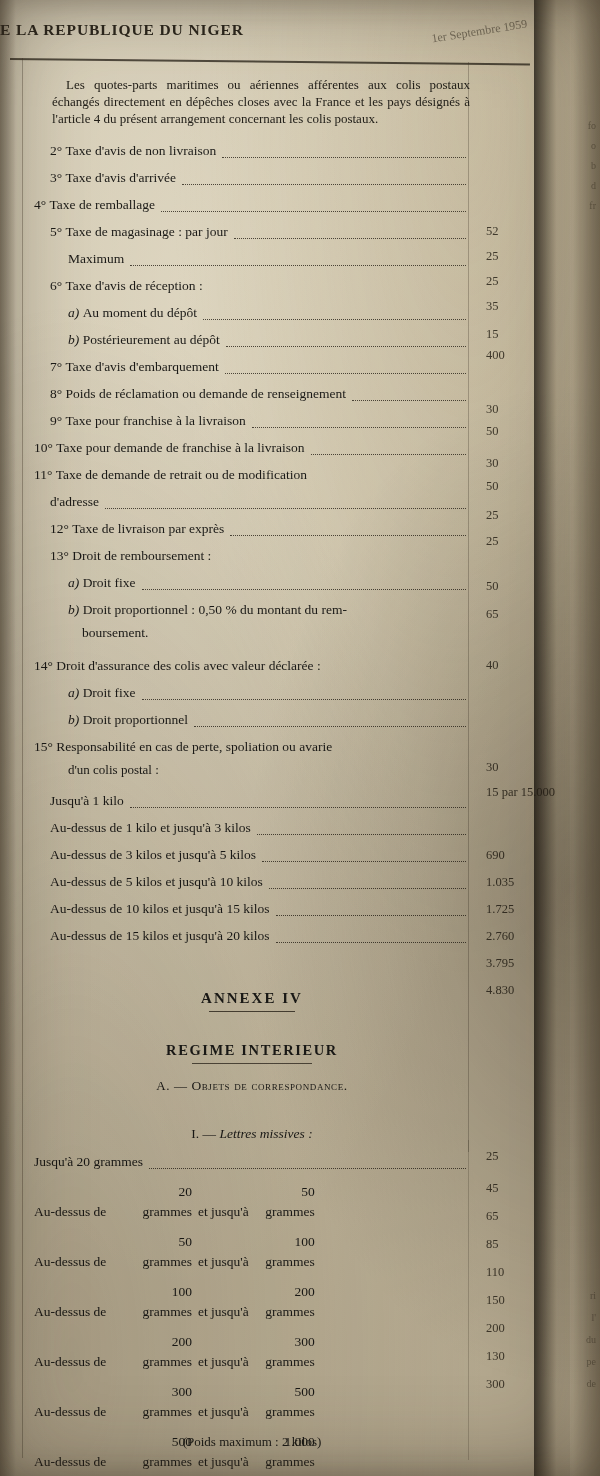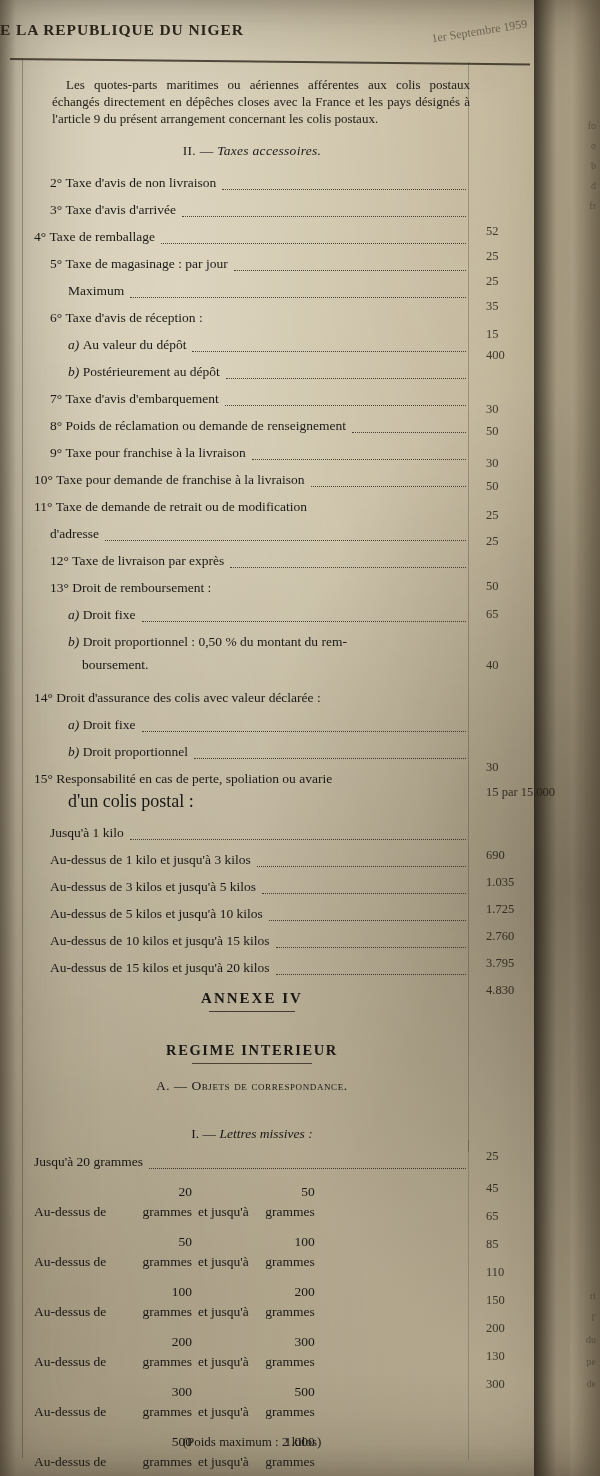--- a/index.html
+++ b/index.html
@@ -155,21 +155,21 @@
   .it { font-style: italic; }
 
   .wrapline {
     font-size: 13.5px;
     line-height: 19px;
     margin-left: 48px;
     margin-top: -4px;
     margin-bottom: 7px;
   }
   .wrapline2 {
-    font-size: 18px;
+    font-size: 13px;
     line-height: 19px;
     margin-left: 34px;
     margin-top: -4px;
     margin-bottom: 7px;
   }
 
   
   .amt {
     position: absolute;
     left: 486px;
@@ -299,26 +299,22 @@
   <div id="header-rule"></div>
   <div id="rule-left"></div>
   <div id="rule-right"></div>
   <div id="rule-right2"></div>
 
   <div id="running-head">E LA REPUBLIQUE DU NIGER</div>
   <div id="date-stamp">1er Septembre 1959</div>
 
   <div id="col">
 
-    <p class="para">Les quotes-parts maritimes ou aériennes afférentes aux colis postaux échangés directement en dépêches closes avec la France et les pays désignés à l'article 9 du présent arrangement concernant les colis postaux.</p>
-
-    <div class="section-head">
-      <span class="num">II. —</span>
-      <span>Taxes accessoires.</span>
-    </div>
+    <p class="para">Les quotes-parts maritimes ou aériennes afférentes aux colis postaux échangés directement en dépêches closes avec la France et les pays désignés à l'article 4 du présent arrangement concernant les colis postaux.</p>
+
 
 
     <div class="row indent1">
       <span class="lbl"><span>2°</span>&nbsp;<span>Taxe d'avis de non livraison</span></span>
       <span class="dots"></span>
     </div>
 
     <div class="row indent1">
       <span class="lbl"><span>3°</span>&nbsp;<span>Taxe d'avis d'arrivée</span></span>
       <span class="dots"></span>
@@ -336,21 +332,21 @@
     <div class="row indent2">
       <span class="lbl">Maximum</span>
       <span class="dots"></span>
     </div>
 
     <div class="row indent1 nodots">
       <span class="lbl"><span>6°</span>&nbsp;<span>Taxe d'avis de réception :</span></span>
       <span class="dots"></span>
     </div>
     <div class="row indent2">
-      <span class="lbl"><span class="it">a)</span>&nbsp;<span>Au valeur du dépôt</span></span>
+      <span class="lbl"><span class="it">a)</span>&nbsp;<span>Au moment du dépôt</span></span>
       <span class="dots"></span>
     </div>
     <div class="row indent2">
       <span class="lbl"><span class="it">b)</span>&nbsp;<span>Postérieurement au dépôt</span></span>
       <span class="dots"></span>
     </div>
 
     <div class="row indent1">
       <span class="lbl"><span>7°</span>&nbsp;<span>Taxe d'avis d'embarquement</span></span>
       <span class="dots"></span>

